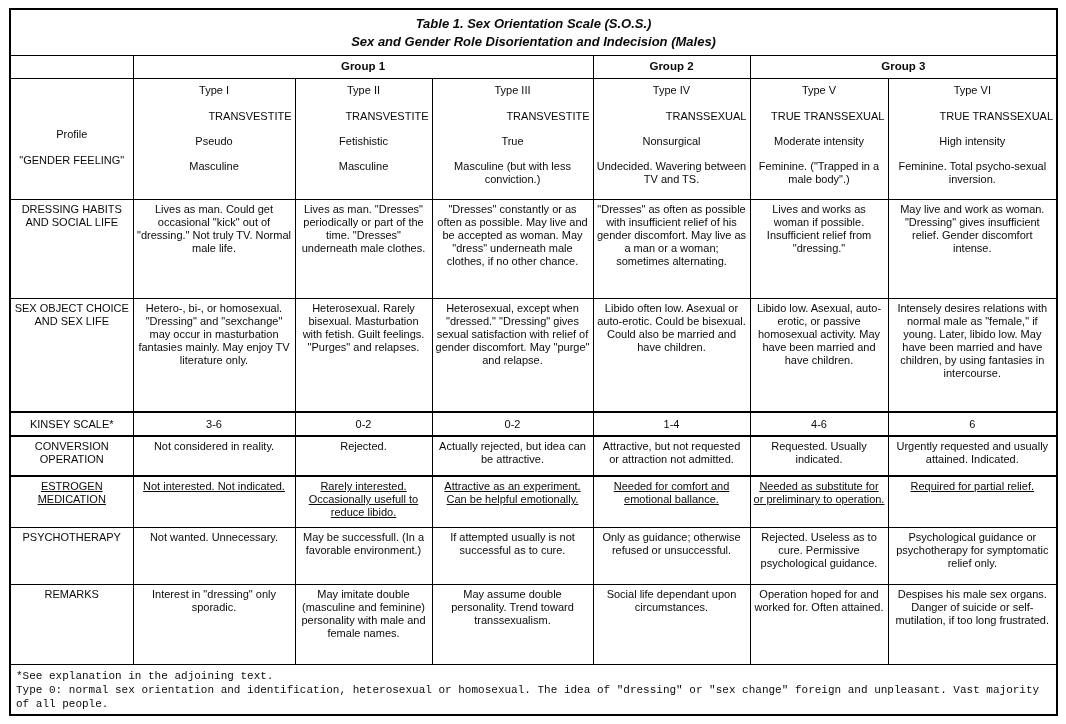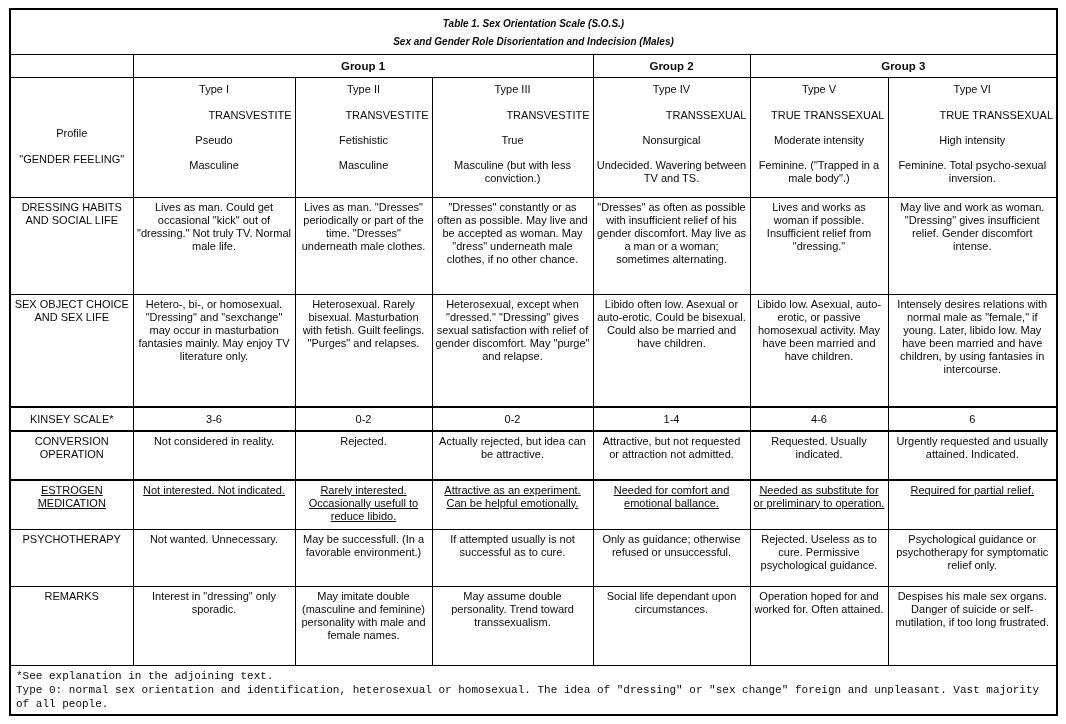--- a/index.html
+++ b/index.html
@@ -30,42 +30,42 @@
     text-align: center;
     vertical-align: top;
     overflow: hidden;
     word-wrap: break-word;
   }
   tr.title-row { height: 44px; }
   tr.title-row td { padding: 5px 4px 3px; vertical-align: middle; }
   .title-line {
     font-weight: bold;
     font-style: italic;
-    font-size: 10px;
+    font-size: 13px;
     line-height: 18px;
   }
   tr.group-row { height: 23px; }
   tr.group-row td {
     font-weight: bold;
     font-size: 11.5px;
     vertical-align: middle;
     padding: 2px;
   }
   tr.profile-row { height: 120px; }
   .profile-label { padding-top: 49px; }
   .profile-label div + div { margin-top: 13px; }
   .ptype { margin-top: 2px; }
   .pcat  { margin-top: 13px; text-align: right; }
   .psub  { margin-top: 12px; }
   .pfeel { margin-top: 12px; }
   tr.row-dressing      { height: 97px; }
   tr.row-sexobject     { height: 112px; }
   tr.row-kinsey        { height: 24px; }
   tr.row-kinsey td     { vertical-align: middle; }
-  tr.row-conversion    { height: 49px; }
+  tr.row-conversion    { height: 40px; }
   tr.row-estrogen      { height: 50px; text-decoration: underline; }
   tr.row-psychotherapy { height: 57px; }
   tr.row-remarks       { height: 79px; }
   tr.row-kinsey td,
   tr.row-conversion td,
   tr.row-estrogen td { border-top-width: 2px; }
   tr.footnote-row { height: 41px; }
   tr.footnote-row td {
     text-align: left;
     vertical-align: middle;

